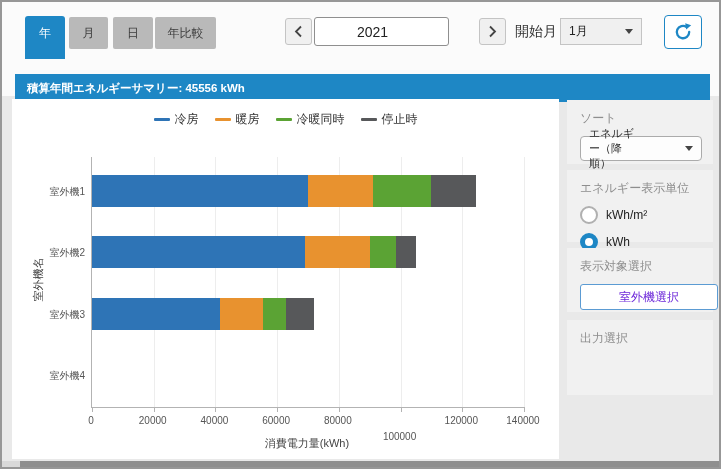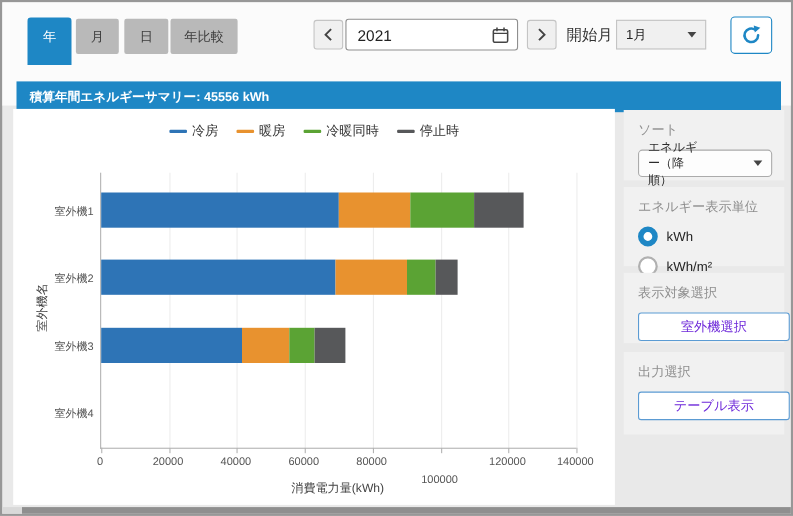--- a/index.html
+++ b/index.html
@@ -10,22 +10,22 @@
   .topbar{left:0;top:0;width:717px;height:94px;background:#fbfbfb;}
   .tab{box-sizing:border-box;text-align:center;font-size:12px;cursor:pointer;}
   .tab-active{left:23px;top:14px;width:40px;height:43px;background:#1e87c5;color:#fff;line-height:34px;border-radius:3px 3px 0 0;}
   .tab-idle{background:#b9b9b9;color:#3d3d3d;height:32px;line-height:32px;top:15px;border-radius:2px;}
   .tab-month{left:67px;width:39px;}
   .tab-day{left:111px;width:40px;}
   .tab-compare{left:153px;width:61px;}
 
   .navbtn{box-sizing:border-box;width:27px;height:27px;top:16px;background:#f0f0f0;border:1px solid #c4c4c4;border-radius:3px;color:#444;
           display:flex;align-items:center;justify-content:center;cursor:pointer;}
-  .yearbox{left:312px;top:15px;width:157px;height:29px;background:#fff;border:1px solid #8f8f8f;border-radius:3px;box-sizing:border-box;
-           display:flex;align-items:center;}
+  .yearbox{left:312px;top:15px;width:135px;height:29px;background:#fff;border:1px solid #8f8f8f;border-radius:3px;box-sizing:border-box;
+           display:flex;align-items:center;padding-left:32px;}
   .yearbox input{border:0;outline:0;flex:1;font-size:14px;color:#222;padding-left:10px;width:100px;background:transparent;
                  font-family:"Liberation Sans","DejaVu Sans",sans-serif;}
   .cal{width:16px;height:16px;margin-right:7px;}
   .startlabel{left:513px;top:21px;font-size:14px;color:#333;}
   .monthsel{left:558px;top:16px;width:82px;height:27px;background:#f0f0f0;border:1px solid #c4c4c4;border-radius:0;box-sizing:border-box;
             display:flex;align-items:center;justify-content:space-between;padding:0 8px;font-size:12px;color:#222;cursor:pointer;}
   .caret{width:0;height:0;border-left:4px solid transparent;border-right:4px solid transparent;border-top:5px solid #444;}
   .refreshbtn{left:662px;top:13px;width:38px;height:34px;background:#fff;border:1.5px solid #1e87c5;border-radius:4px;box-sizing:border-box;
               display:flex;align-items:center;justify-content:center;cursor:pointer;}
 
@@ -199,36 +199,35 @@
     <div class="sec-label">ソート</div>
     <div class="dropdown">
       <span>エネルギー（降順）</span>
       <span class="caret"></span>
     </div>
   </div>
 
   <div class="abs section" style="top:168px;height:72px;">
     <div class="sec-label">エネルギー表示単位</div>
     <div class="radio-row">
+      <span class="radio radio-off"></span>
+      <span class="radio-label">kWh/m²</span>
+    </div>
+    <div class="radio-row">
       <span class="radio radio-on"></span>
       <span class="radio-label">kWh</span>
     </div>
-    <div class="radio-row">
-      <span class="radio radio-off"></span>
-      <span class="radio-label">kWh/m²</span>
-    </div>
   </div>
 
   <div class="abs section" style="top:246px;height:64px;">
     <div class="sec-label">表示対象選択</div>
     <div class="side-btn">室外機選択</div>
   </div>
 
   <div class="abs section" style="top:318px;height:75px;">
     <div class="sec-label">出力選択</div>
-    <div class="side-btn">テーブル表示</div>
   </div>
 
   <div class="abs hscroll-track">
     <div class="abs hscroll-thumb"></div>
   </div>
 
 </div>
 
 </body></html>

